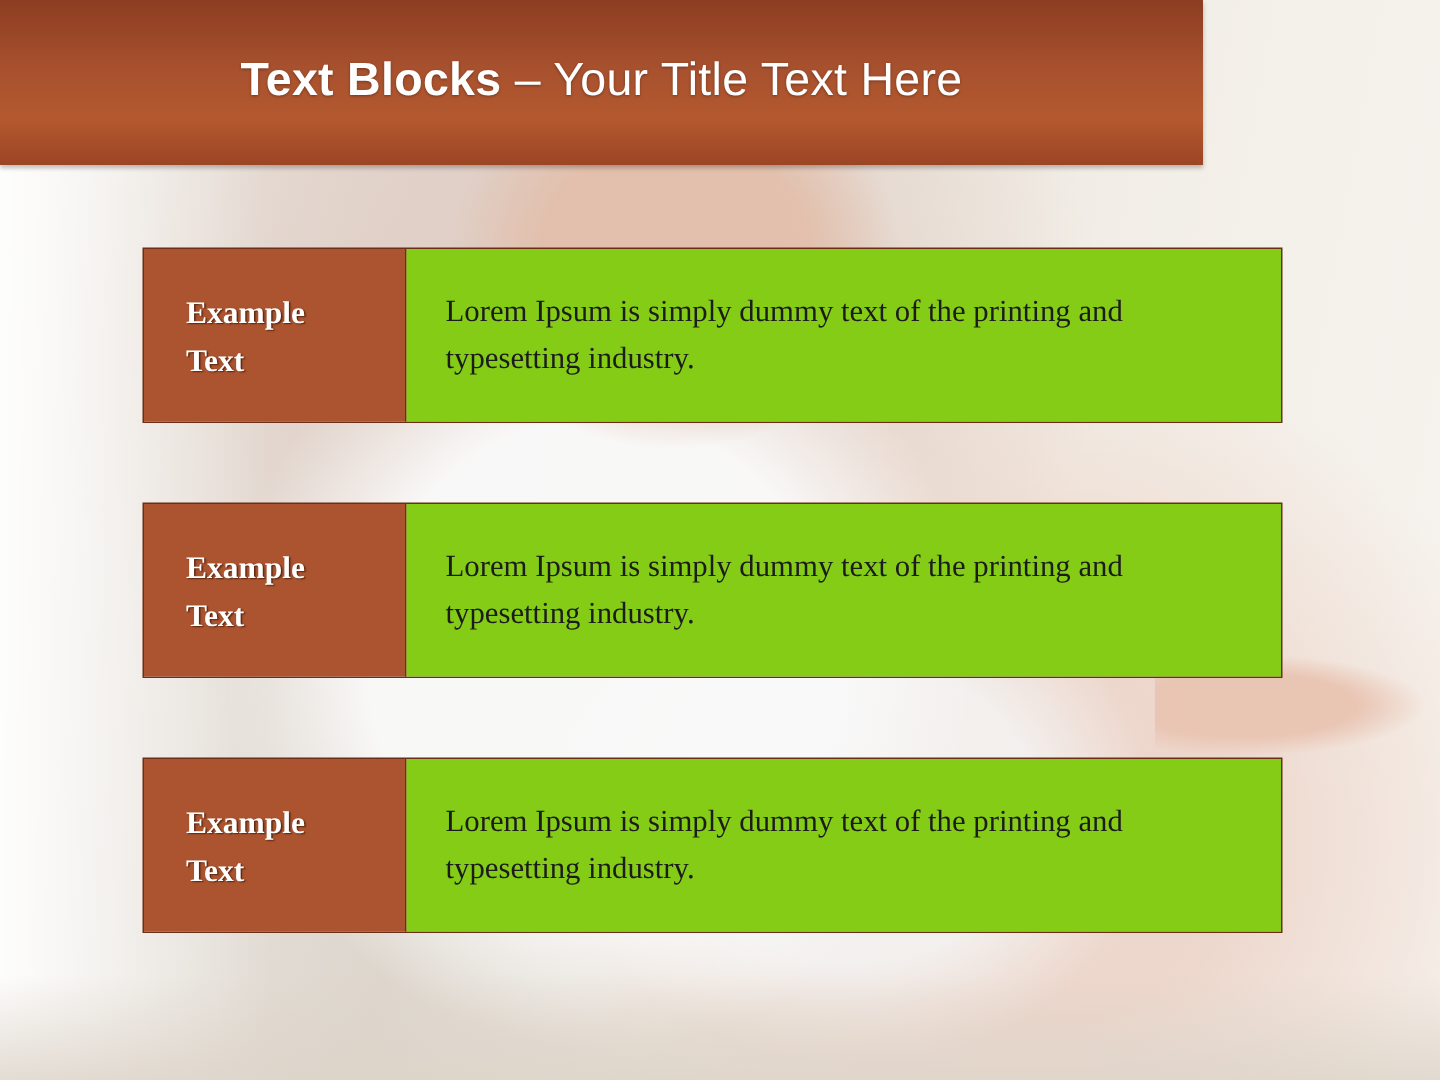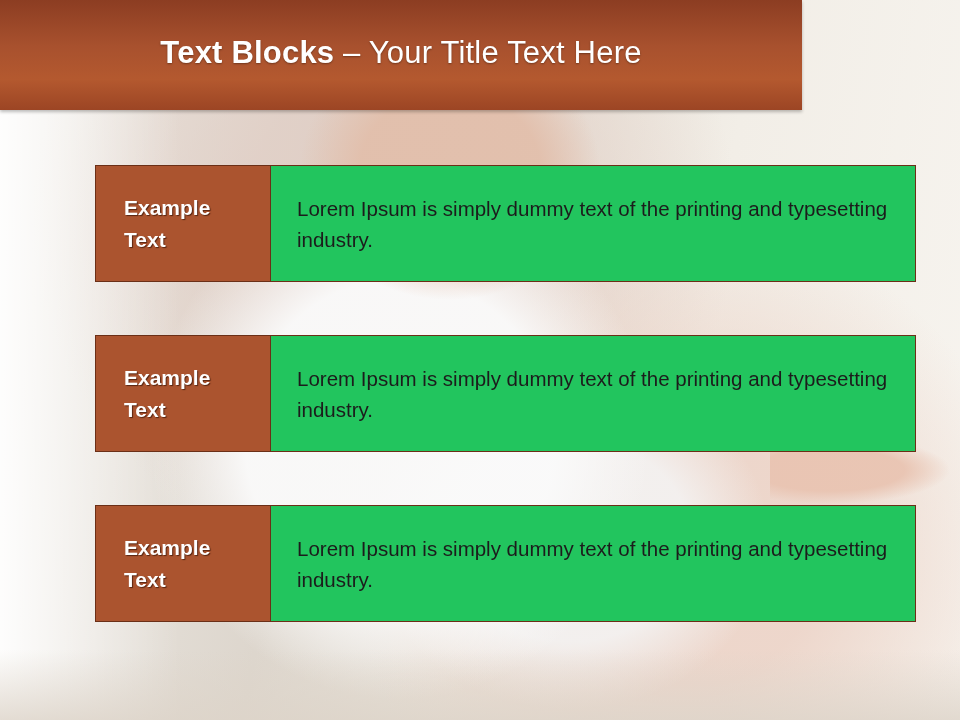--- a/index.html
+++ b/index.html
@@ -98,25 +98,26 @@
 
   
   .rows {
     position: absolute;
     left: 95px;
     top: 165px;
     width: 760px;
   }
   .row {
     display: flex;
-    width: 821px;
+    width: 760px;
     height: 117px;
     margin-bottom: 53px;
     border: 1px solid #6b2f17;
     box-sizing: border-box;
+    font-family: Liberation Serif, serif;
   }
   .row:last-child {
     margin-bottom: 0;
   }
   .row-label {
     width: 175px;
     flex: 0 0 175px;
     background: #ab542f;
     border-right: 1px solid #6b2f17;
     box-sizing: border-box;
@@ -128,21 +129,21 @@
     font-weight: bold;
     font-size: 21px;
     line-height: 32px;
     text-shadow: 1px 1px 1px rgba(70,28,12,0.85);
   }
   .row-label span {
     display: block;
   }
   .row-body {
     flex: 1 1 auto;
-    background: #22c55e;
+    background: #84cc16;
     box-sizing: border-box;
     display: flex;
     align-items: center;
     padding: 0 24px 0 26px;
   }
   .row-body p {
     margin: 0;
     font-size: 20.5px;
     line-height: 31px;
     color: #1c1c1c;

